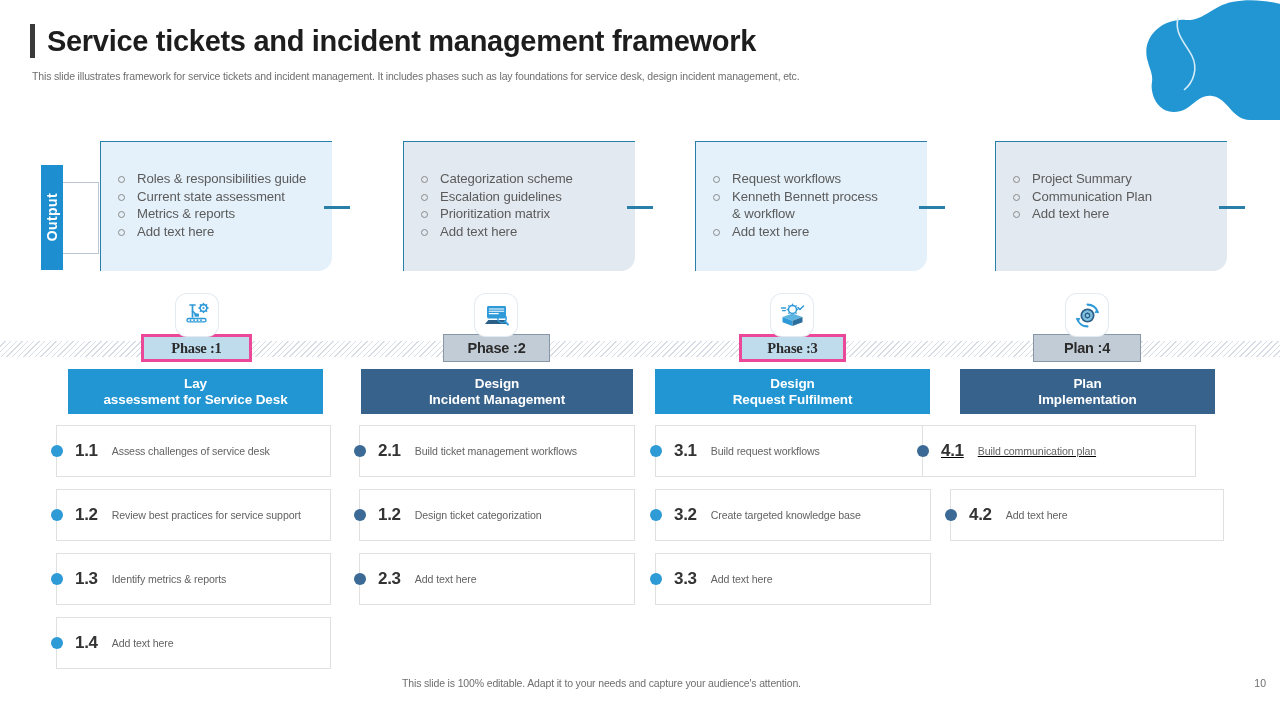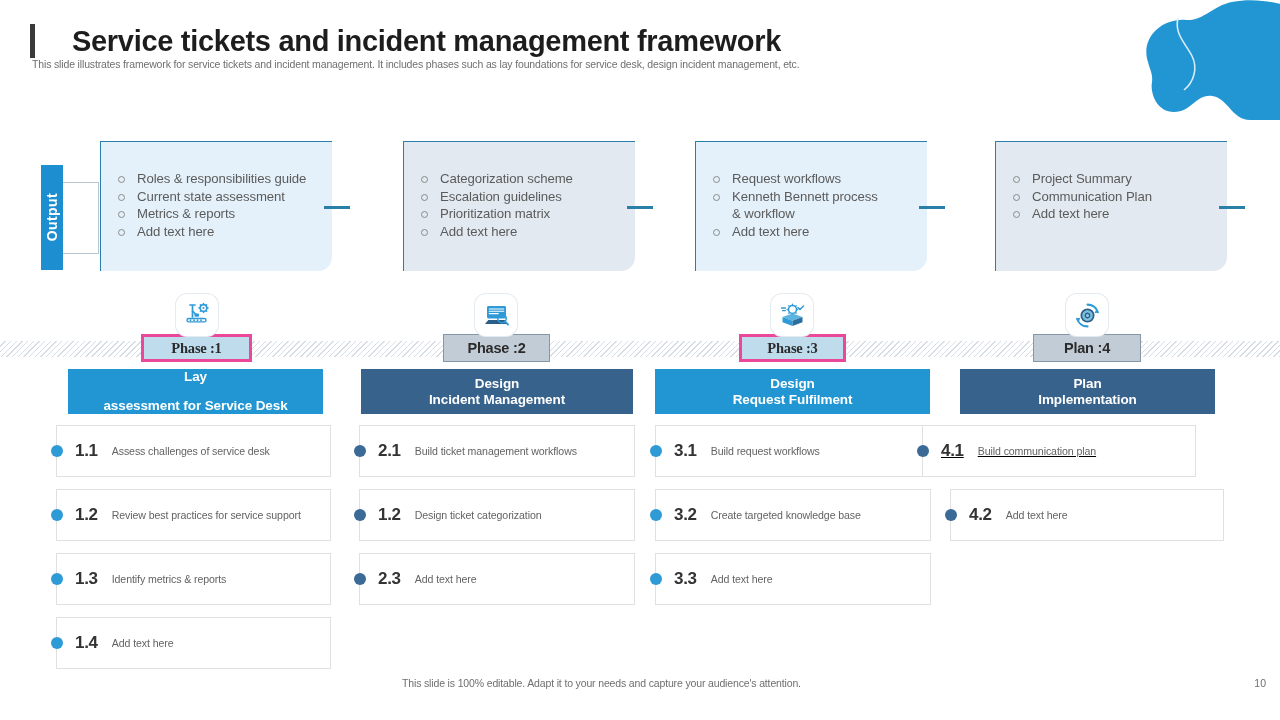--- a/index.html
+++ b/index.html
@@ -35,24 +35,23 @@
     margin-right: 12px;
     flex: 0 0 5px;
   }
   .page-title {
     font-size: 29px;
     font-weight: bold;
     color: #1d1d1d;
     letter-spacing: -0.3px;
     line-height: 1.15;
     padding-top: 1px;
-    margin-left: 25px;
   }
   .page-subtitle {
-    margin-top: 0;
+    margin-top: 12px;
     margin-left: 2px;
     font-size: 10.5px;
     color: #6f6f6f;
     letter-spacing: -0.15px;
   }
 
   
   .output-tab {
     position: absolute;
     left: 41px; top: 165px;
@@ -257,21 +256,21 @@
       <rect x="10.5" y="11.5" width="4.5" height="3.2" rx="0.7" fill="#2f9ad8"></rect>
       <path d="M8.5,9 v6" stroke="#2f9ad8" stroke-width="1.7" stroke-linecap="round"></path>
       <rect x="3" y="16.5" width="19" height="3.4" rx="1.7" fill="none" stroke="#2f9ad8" stroke-width="1.4"></rect>
       <circle cx="6.5" cy="18.2" r="0.9" fill="#2f9ad8"></circle>
       <circle cx="10" cy="18.2" r="0.9" fill="#2f9ad8"></circle>
       <circle cx="13.5" cy="18.2" r="0.9" fill="#2f9ad8"></circle>
       <circle cx="17" cy="18.2" r="0.9" fill="#2f9ad8"></circle>
     </svg>
     </div>
     <div class="phase-label light" style="left:141px;width:111px;">Phase :1</div>
-    <div class="phase-bar" style="left:68px;width:255px;background:#2196d3;justify-content:space-between;">
+    <div class="phase-bar" style="left:68px;width:255px;background:#2196d3;">
              <span>Lay</span>
              <span>assessment for Service Desk</span>
            </div>
     <div class="task" style="left:56px;width:275px;top:425px;">
                <span class="dot" style="background:#2e9ad6;"></span>
                <span class="num">1.1</span>
                <span class="txt">Assess challenges of service desk</span>
              </div>
     <div class="task" style="left:56px;width:275px;top:489px;">
                <span class="dot" style="background:#2e9ad6;"></span>

